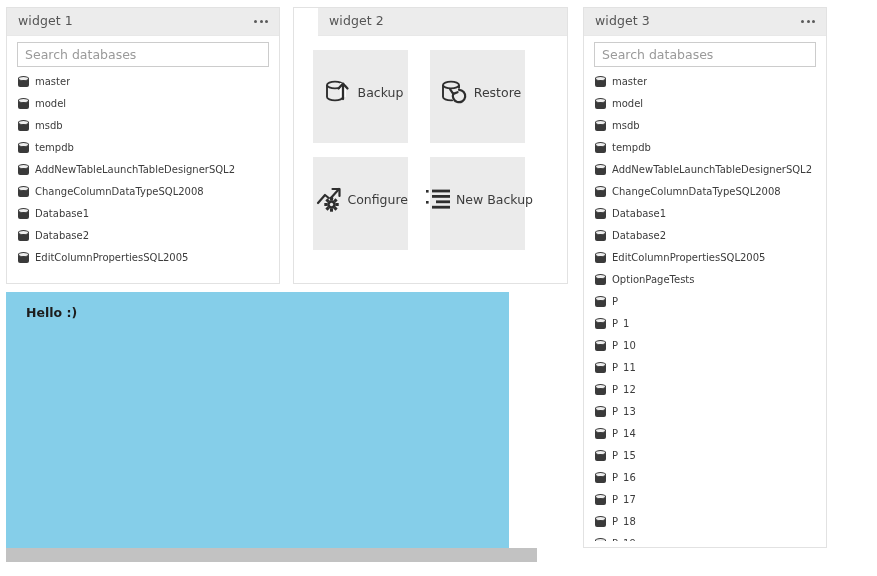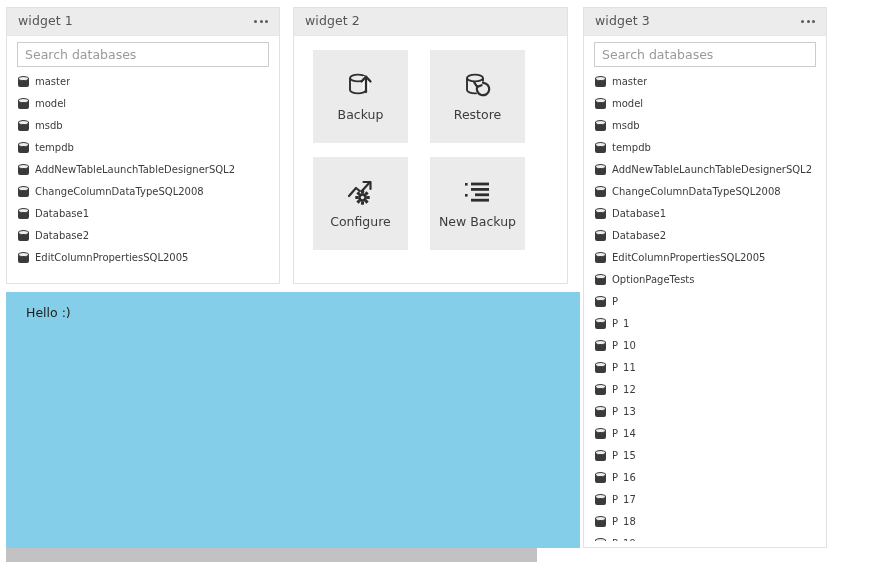--- a/index.html
+++ b/index.html
@@ -141,21 +141,20 @@
     top: 14px;
     left: 19px;
     display: grid;
     grid-template-columns: 95px 95px;
     grid-template-rows: 93px 93px;
     gap: 14px 22px;
   }
   .tile {
     background: #ebebeb;
     display: flex;
-    flex-direction: column;
     align-items: center;
     justify-content: center;
     cursor: pointer;
     box-sizing: border-box;
     padding-bottom: 6px;
   }
   .tile-icon {
     width: 40px;
     height: 40px;
     display: flex;
@@ -285,21 +284,21 @@
                 <span class="body"></span>
                 <span class="top"></span>
               </span>
               <span class="db-label">EditColumnPropertiesSQL2005</span>
             </li>
           </ul>
       </div>
     </div>
   </div>
 
-  <div class="widget" id="widget-2" style="left:293px; top:7px; width:275px; height:277px;">
+  <div class="widget" id="widget-2" style="left:293px; top:7px; width:275px; height:277px;padding-left:24px;">
     <div class="widget-header">
       <span class="widget-title">widget 2</span>
     </div>
     <div class="widget-body">
       <div class="tile-grid">
 
         <div class="tile">
           <span class="tile-icon">
             <svg width="34" height="34" viewBox="0 0 34 34">
               <path d="M6 10 a8 3.4 0 0 1 16 0 v12 a8 3.4 0 0 1 -16 0 z" fill="none" stroke="#2e2e2e" stroke-width="1.9"></path>
@@ -536,21 +535,21 @@
                 <span class="body"></span>
                 <span class="top"></span>
               </span>
               <span class="db-label">P_19</span>
             </li>
           </ul>
       </div>
     </div>
   </div>
 
-  <div id="hello-widget" style="left:6px; top:292px; width:574px; height:270px;">
+  <div id="hello-widget" style="left:6px; top:292px; width:503px; height:270px;font-weight:bold;">
     <div class="hello-surface">
       <span class="hello-text">Hello :)</span>
     </div>
     <div class="hello-scrollbar" style="width:531px;">
       <div class="thumb" style="width:531px;"></div>
     </div>
   </div>
 
 </div>
 

